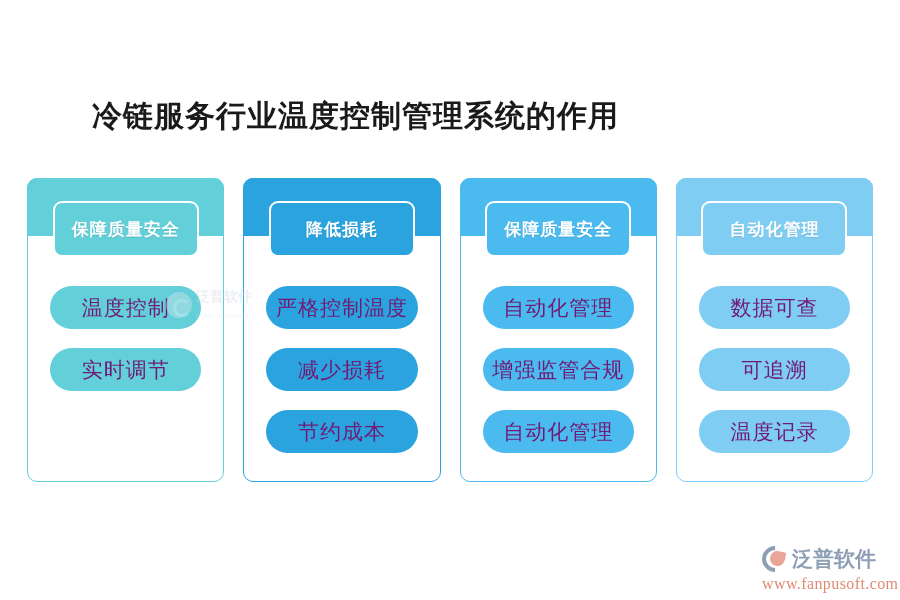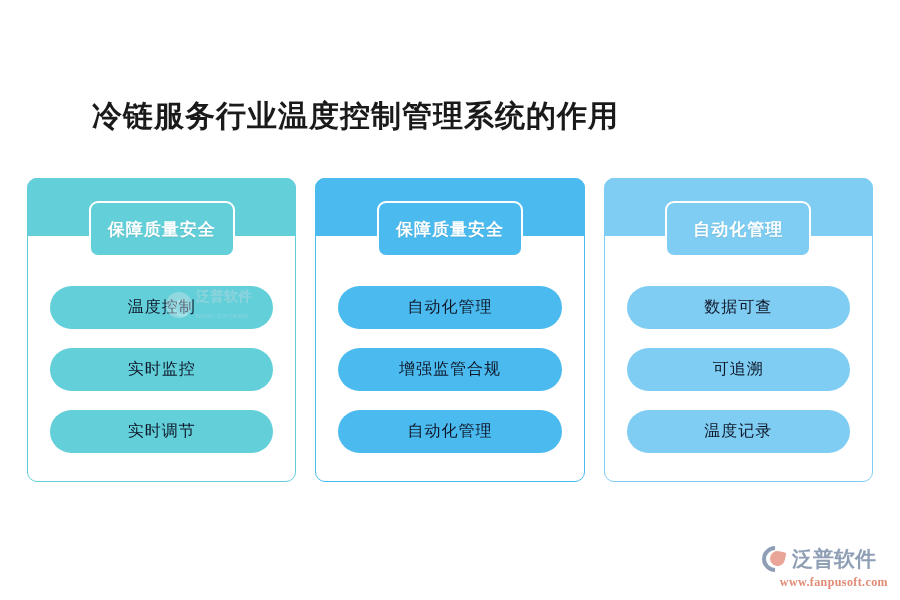--- a/index.html
+++ b/index.html
@@ -104,22 +104,22 @@
   .item-pill {
     height: 43px;
     background: var(--accent);
     border-radius: 22px;
     display: flex;
     align-items: center;
     justify-content: center;
   }
 
   .item-pill-label {
-    color: #0f172a;
-    font-size: 16px;
+    color: #701a75;
+    font-size: 21px;
     letter-spacing: 1px;
     white-space: nowrap;
   }
 
   
   #center-watermark {
     position: absolute;
     left: 166px;
     top: 288px;
     width: 96px;
@@ -197,54 +197,67 @@
   #brand-logo .logo-cn {
     font-size: 21px;
     font-weight: 700;
     color: #8e9fb5;
     letter-spacing: 0px;
     white-space: nowrap;
   }
   #brand-logo .logo-url {
     margin-top: 2px;
     font-family: "Liberation Serif", "DejaVu Serif", serif;
-    font-size: 12px;
+    font-size: 16px;
     color: #e08a74;
     letter-spacing: 0.4px;
     white-space: nowrap;
-    text-align: right;
+    text-align: left;
     width: 126px;
-    font-weight: bold;
   }
 </style>
 </head>
 <body>
 
 <div id="page-title">冷链服务行业温度控制管理系统的作用</div>
 
 <div id="cards-row">
 
   <div class="card" style="--accent:#62CFD9">
     <div class="card-band"></div>
     <div class="card-header">
       <span class="card-header-label">保障质量安全</span>
     </div>
     <div class="card-items">
       <div class="item-pill">
         <span class="item-pill-label">温度控制</span>
       </div>
       <div class="item-pill">
-        <span class="item-pill-label">实时监控</span>
-      </div>
-      <div class="item-pill">
         <span class="item-pill-label">实时调节</span>
       </div>
     </div>
   </div>
 
+  <div class="card" style="--accent:#2BA3DF">
+    <div class="card-band"></div>
+    <div class="card-header">
+      <span class="card-header-label">降低损耗</span>
+    </div>
+    <div class="card-items">
+      <div class="item-pill">
+        <span class="item-pill-label">严格控制温度</span>
+      </div>
+      <div class="item-pill">
+        <span class="item-pill-label">减少损耗</span>
+      </div>
+      <div class="item-pill">
+        <span class="item-pill-label">节约成本</span>
+      </div>
+    </div>
+  </div>
 
   <div class="card" style="--accent:#4BBBEF">
     <div class="card-band"></div>
     <div class="card-header">
       <span class="card-header-label">保障质量安全</span>
     </div>
     <div class="card-items">
       <div class="item-pill">
         <span class="item-pill-label">自动化管理</span>
       </div>

